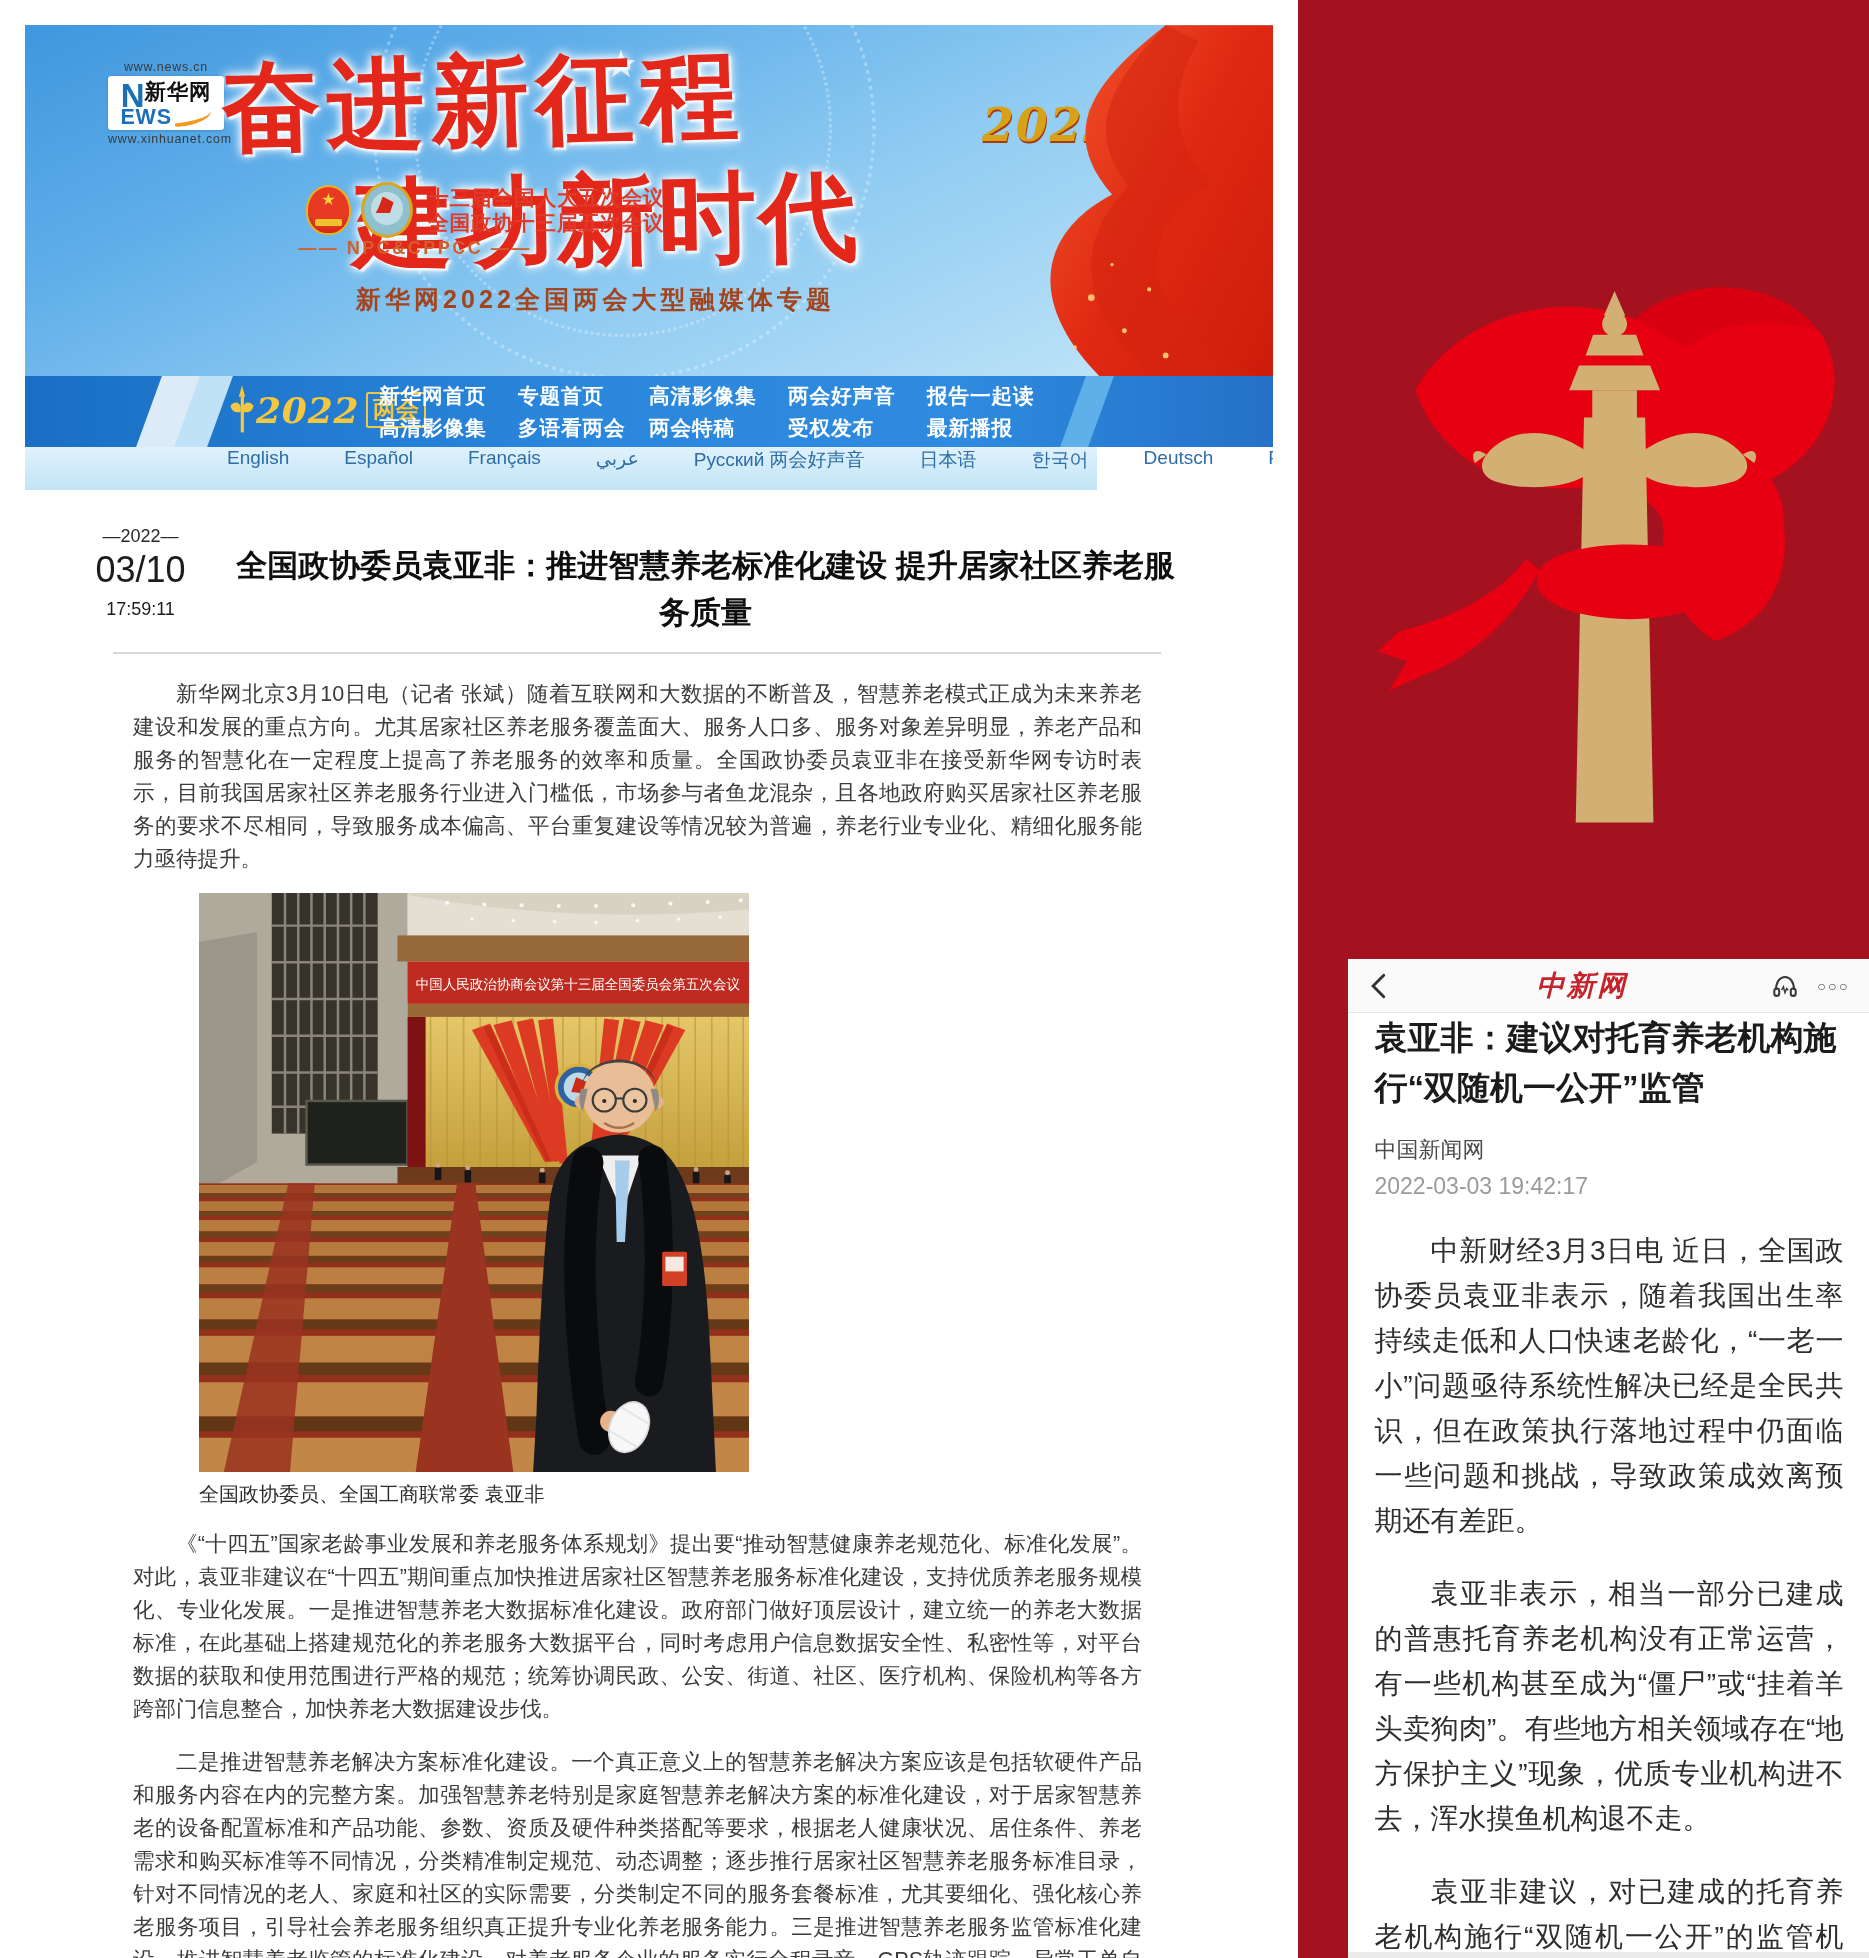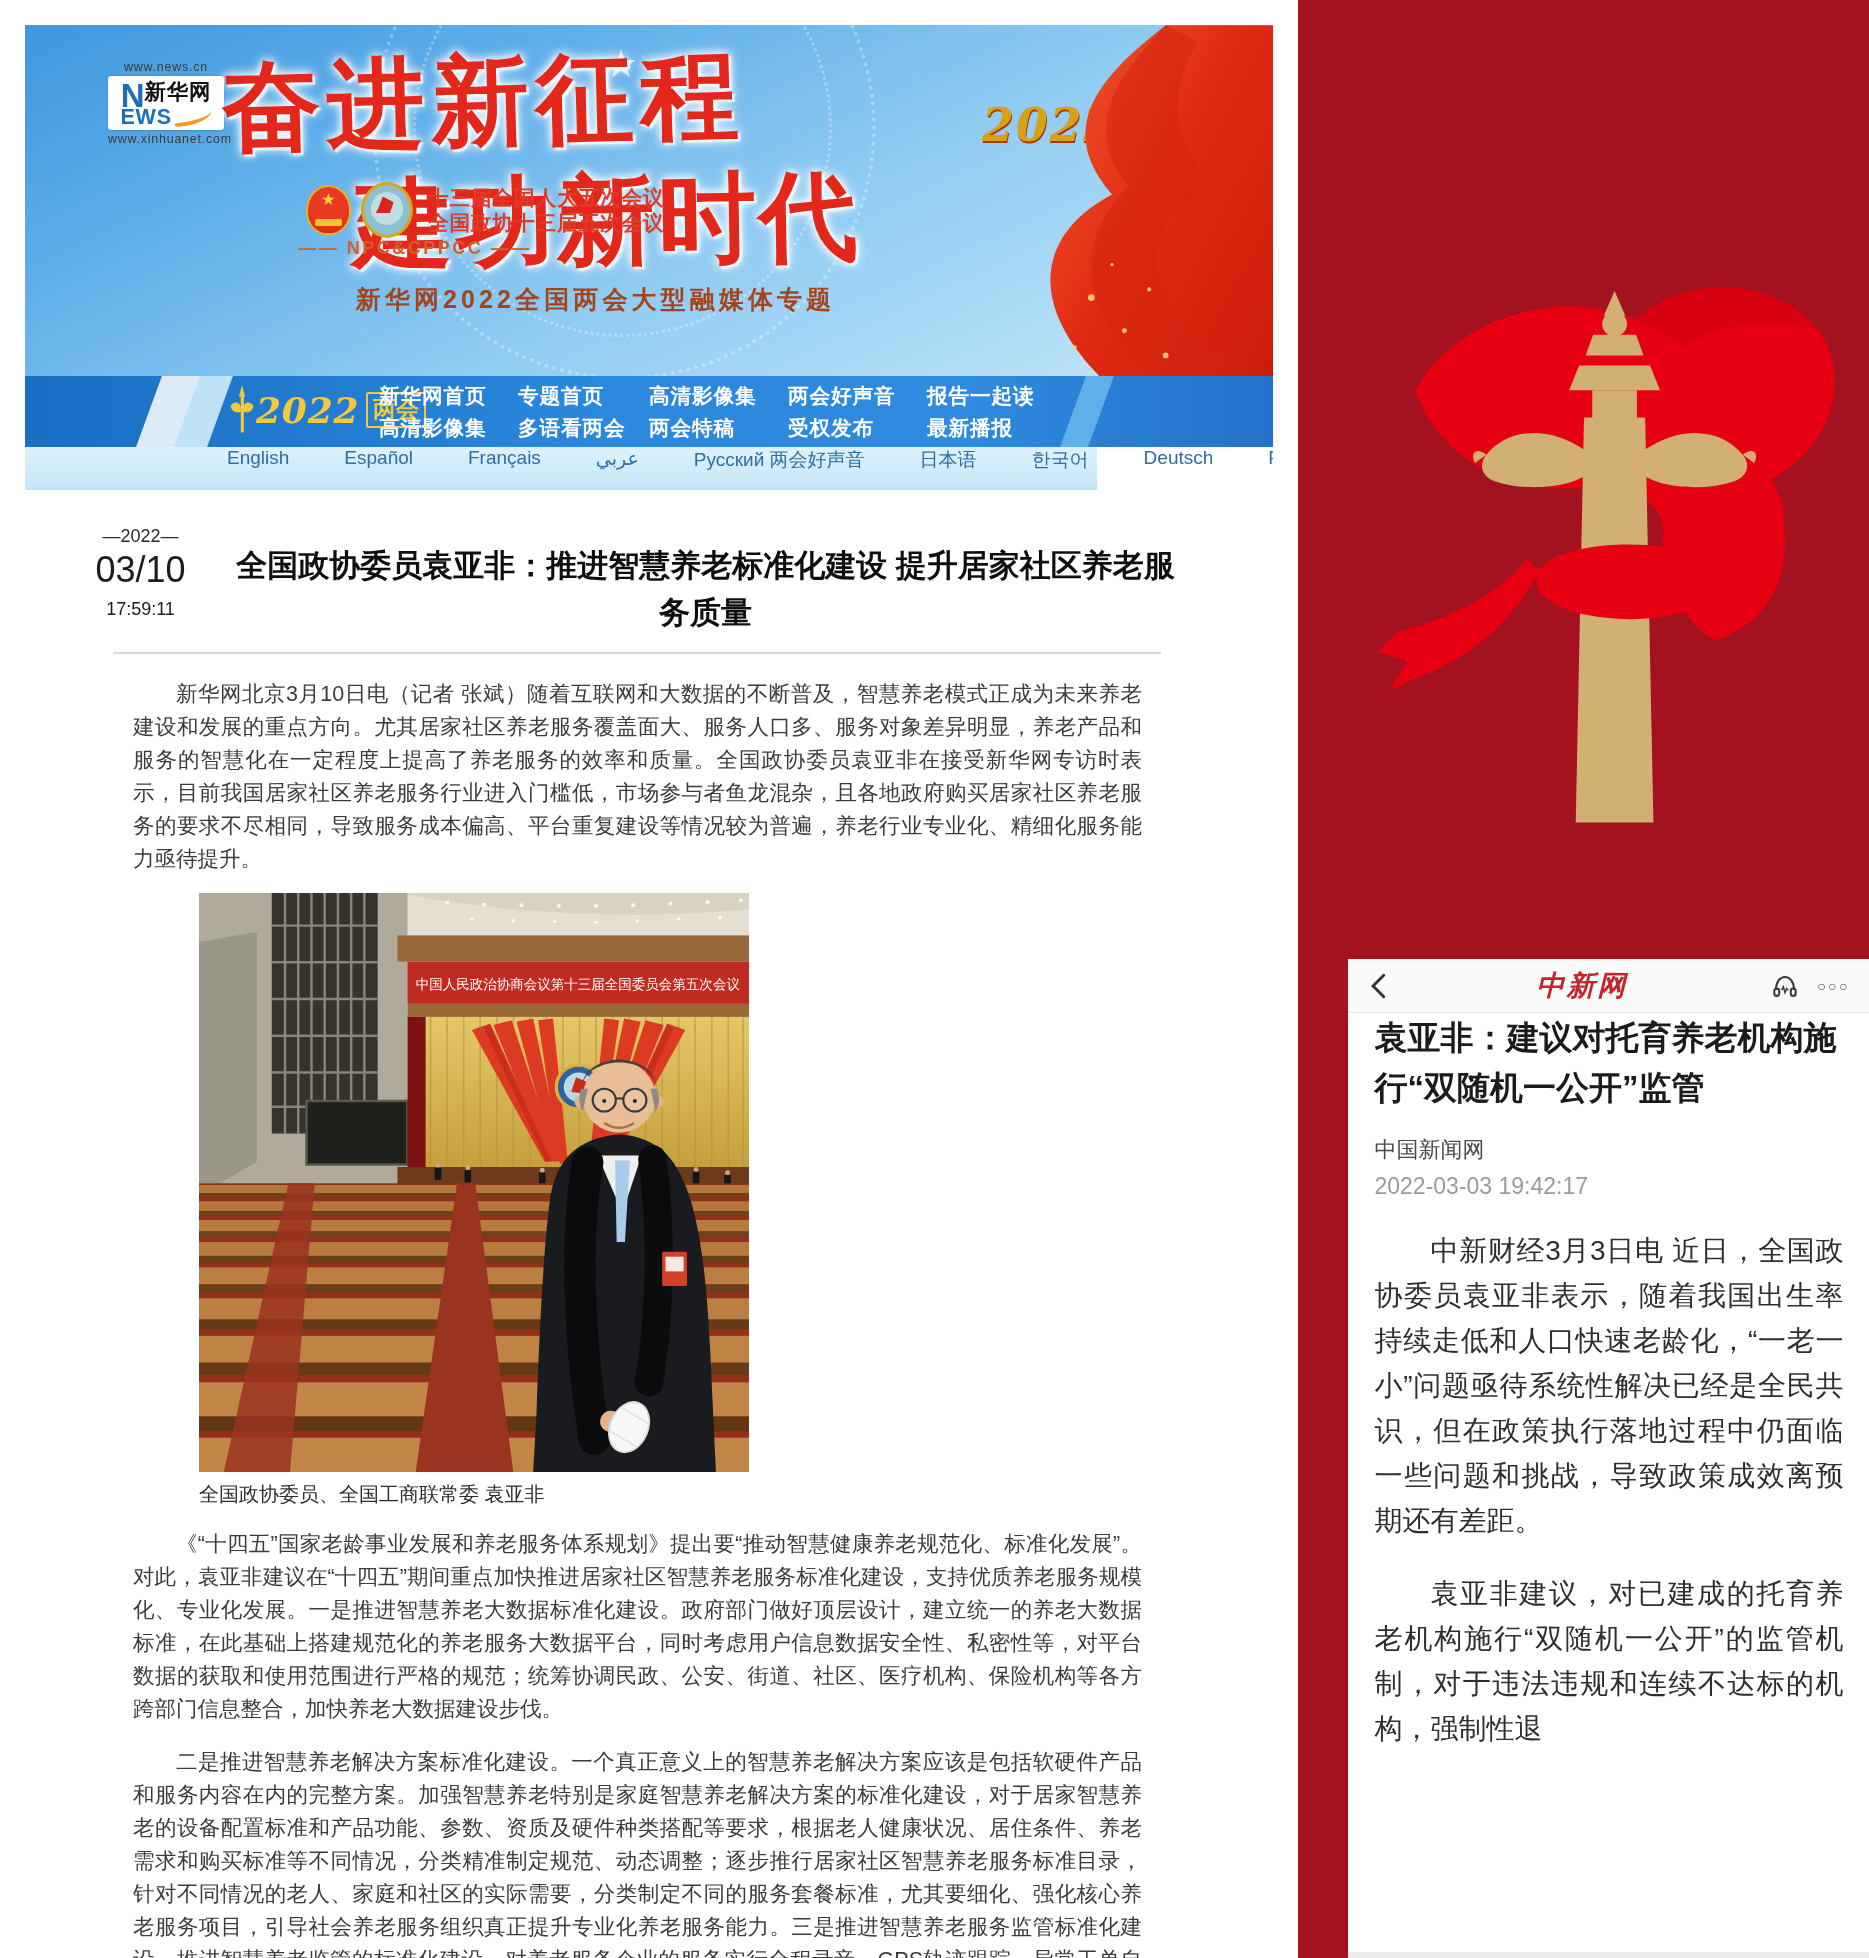--- a/index.html
+++ b/index.html
@@ -487,18 +487,19 @@
           <path d="M13,22 L15,18 L17,25 L19,20 L21,22" stroke="#3a3a3a" stroke-width="1.8" fill="none"></path>
         </svg>
         <span class="ph-dots">○○○</span>
       </div>
     </div>
     <div class="ph-body">
       <div class="p-title">袁亚非：建议对托育养老机构施行“双随机一公开”监管</div>
       <div class="p-source">中国新闻网</div>
       <div class="p-date">2022-03-03 19:42:17</div>
       <p class="p-para">中新财经3月3日电 近日，全国政协委员袁亚非表示，随着我国出生率持续走低和人口快速老龄化，“一老一小”问题亟待系统性解决已经是全民共识，但在政策执行落地过程中仍面临一些问题和挑战，导致政策成效离预期还有差距。</p>
+      <p class="p-para">袁亚非表示，相当一部分已建成的普惠托育养老机构没有正常运营，有一些机构甚至成为“僵尸”或“挂着羊头卖狗肉”。有些地方相关领域存在“地方保护主义”现象，优质专业机构进不去，浑水摸鱼机构退不走。</p>
       <p class="p-para">袁亚非建议，对已建成的托育养老机构施行“双随机一公开”的监管机制，对于违法违规和连续不达标的机构，强制性退</p>
     </div>
     <div class="ph-bottombar"></div>
   </div>
 </div>
 
 
 </body></html>

